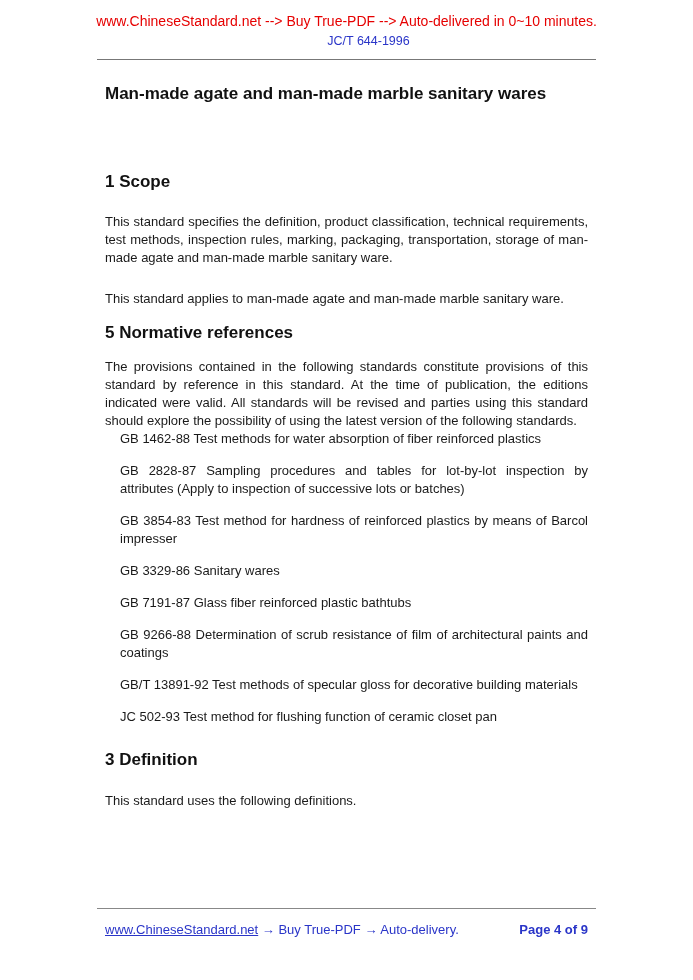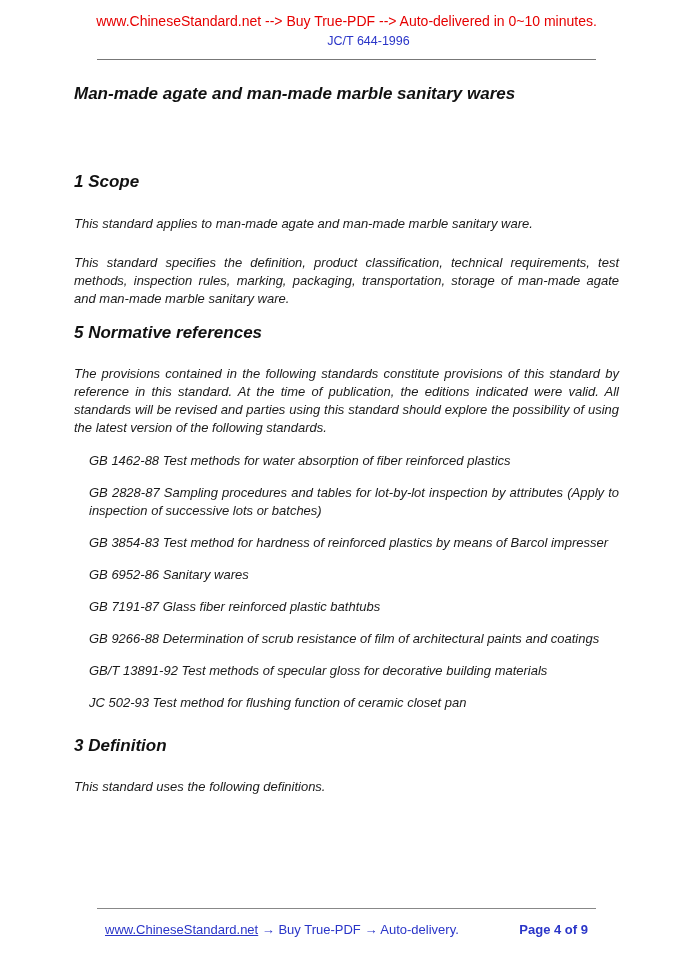--- a/index.html
+++ b/index.html
@@ -32,21 +32,21 @@
     font-size: 12.5px;
     line-height: 15px;
     color: #2a35c8;
     margin-left: 44px;
   }
   hr.rule {
     border: none;
     border-top: 1px solid #777;
     margin: 10px 97px 0 97px;
   }
-  .content { padding: 0 74px; font-style: italic; }
+  .content { padding: 0 105px; }
   .doc-title {
     margin-top: 24px;
     font-size: 17px;
     line-height: 20px;
     font-weight: bold;
     color: #111;
   }
   h2.section-heading {
     font-size: 17px;
     line-height: 20px;
@@ -57,30 +57,30 @@
   .h-normative { margin-top: 15px; }
   .h-definition { margin-top: 24px; }
   p.body-text {
     font-size: 13px;
     line-height: 18px;
     color: #1a1a1a;
   }
   p.justified { text-align: justify; }
   .p-scope-1 { margin-top: 21px; }
   .p-scope-2 { margin-top: 23px; }
-  .p-normative { margin-top: 22px; }
+  .p-normative { margin-top: 15px; }
   .p-definition { margin-top: 22px; }
   p.reference-item {
     font-size: 13px;
     line-height: 18px;
     padding-left: 15px;
     text-align: justify;
     color: #1a1a1a;
   }
-  .ref-first { margin-top: 15px; }
+  .ref-first { }
   .ref-next { margin-top: 14px; }
   .footer {
     position: absolute;
     left: 97px;
     right: 97px;
     bottom: 42px;
   }
   hr.footer-rule {
     border: none;
     border-top: 1px solid #888;
@@ -115,30 +115,30 @@
 
   <div class="doc-code">JC/T 644-1996</div>
 
   <hr class="rule">
 
   <div class="content">
 
     <h1 class="doc-title">Man-made agate and man-made marble sanitary wares</h1>
 
     <h2 class="section-heading h-scope">1 Scope</h2>
+    <p class="body-text justified p-scope-1">This standard specifies the definition, product classification, technical requirements, test methods, inspection rules, marking, packaging, transportation, storage of man-made agate and man-made marble sanitary ware.</p>
     <p class="body-text p-scope-2">This standard applies to man-made agate and man-made marble sanitary ware.</p>
-    <p class="body-text justified p-scope-1">This standard specifies the definition, product classification, technical requirements, test methods, inspection rules, marking, packaging, transportation, storage of man-made agate and man-made marble sanitary ware.</p>
 
     <h2 class="section-heading h-normative">5 Normative references</h2>
     <p class="body-text justified p-normative">The provisions contained in the following standards constitute provisions of this standard by reference in this standard. At the time of publication, the editions indicated were valid. All standards will be revised and parties using this standard should explore the possibility of using the latest version of the following standards.</p>
 
     <p class="reference-item ref-first">GB 1462-88 Test methods for water absorption of fiber reinforced plastics</p>
     <p class="reference-item ref-next">GB 2828-87 Sampling procedures and tables for lot-by-lot inspection by attributes (Apply to inspection of successive lots or batches)</p>
     <p class="reference-item ref-next">GB 3854-83 Test method for hardness of reinforced plastics by means of Barcol impresser</p>
-    <p class="reference-item ref-next">GB 6952-86 Sanitary wares</p>
+    <p class="reference-item ref-next">GB 3329-86 Sanitary wares</p>
     <p class="reference-item ref-next">GB 7191-87 Glass fiber reinforced plastic bathtubs</p>
     <p class="reference-item ref-next">GB 9266-88 Determination of scrub resistance of film of architectural paints and coatings</p>
     <p class="reference-item ref-next">GB/T 13891-92 Test methods of specular gloss for decorative building materials</p>
     <p class="reference-item ref-next">JC 502-93 Test method for flushing function of ceramic closet pan</p>
 
     <h2 class="section-heading h-definition">3 Definition</h2>
     <p class="body-text p-definition">This standard uses the following definitions.</p>
 
   </div>
 

